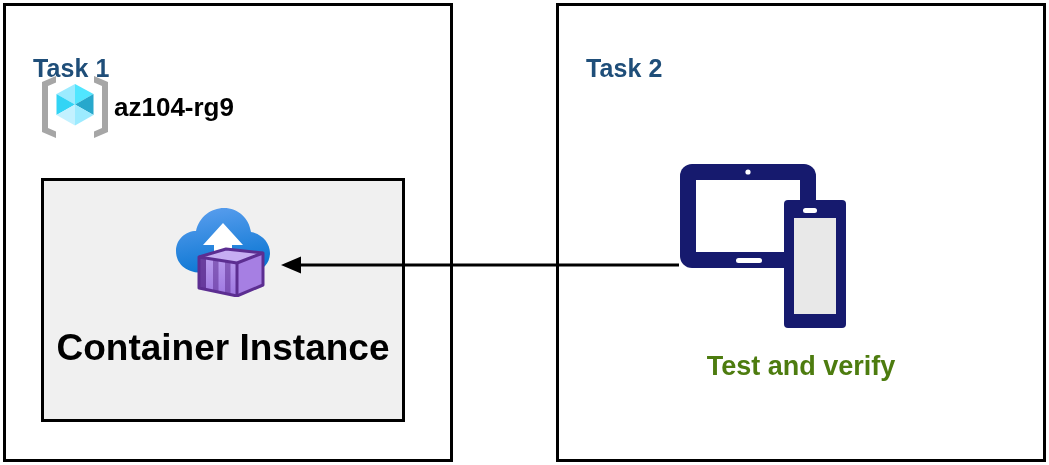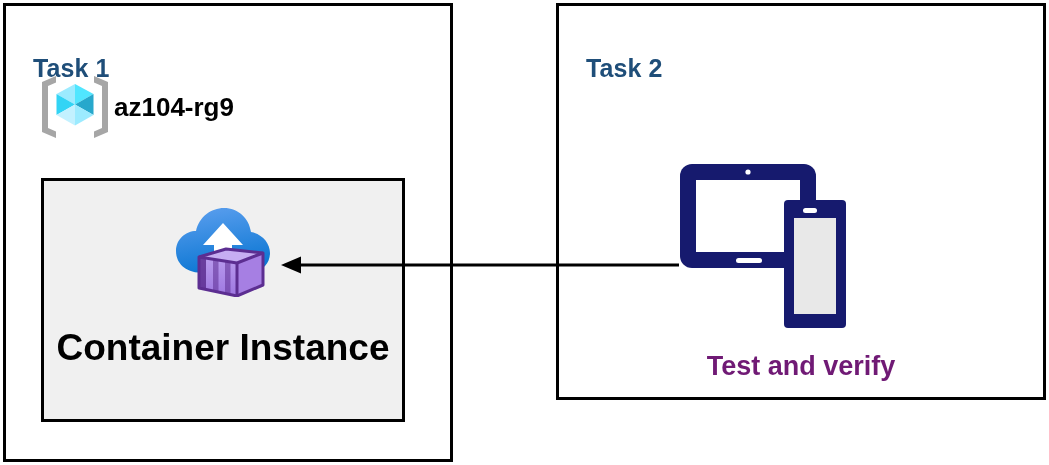--- a/index.html
+++ b/index.html
@@ -19,21 +19,21 @@
   }
 
   
   .task-panel {
     position: absolute;
     background: #ffffff;
     border: 3px solid #000000;
     box-sizing: border-box;
   }
   #panel-task-1 { left: 3px;   top: 3px; width: 450px; height: 459px; }
-  #panel-task-2 { left: 556px; top: 3px; width: 490px; height: 397px; }
+  #panel-task-2 { left: 556px; top: 3px; width: 490px; height: 459px; }
 
   .task-title {
     position: absolute;
     top: 16px;
     left: 27px;
     font-size: 25px;
     font-weight: bold;
     color: #1F4E79;
     letter-spacing: 0.1px;
     white-space: nowrap;
@@ -98,21 +98,21 @@
     display: block;
   }
   #test-verify-label {
     position: absolute;
     left: 556px;
     width: 490px;
     top: 351px;
     text-align: center;
     font-size: 27px;
     font-weight: bold;
-    color: #701a75;
+    color: #4d7c0f;
     white-space: nowrap;
   }
 
   
   #connector-arrow {
     position: absolute;
     left: 275px;
     top: 248px;
     width: 410px;
     height: 34px;

